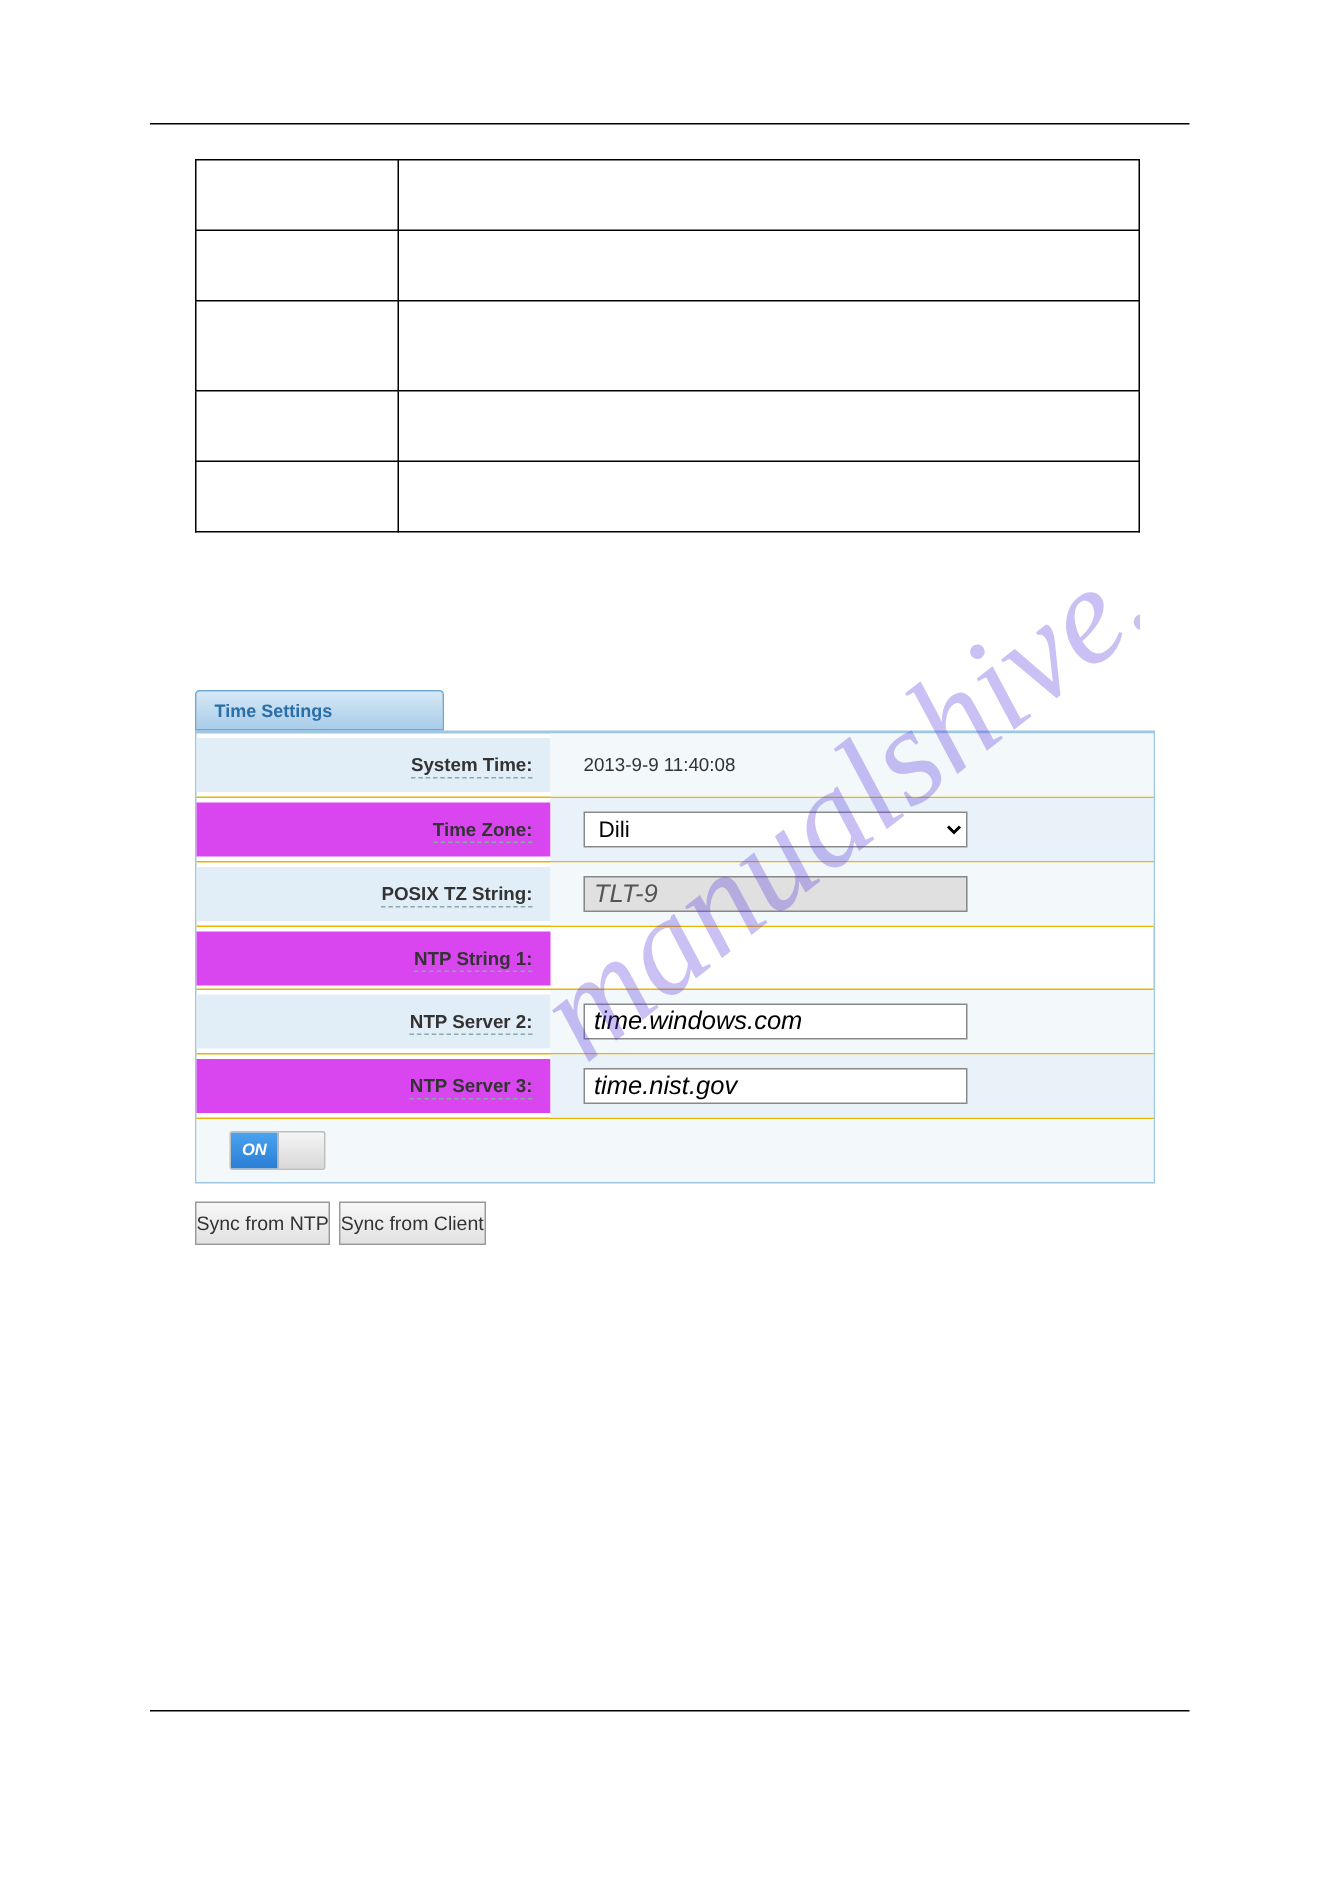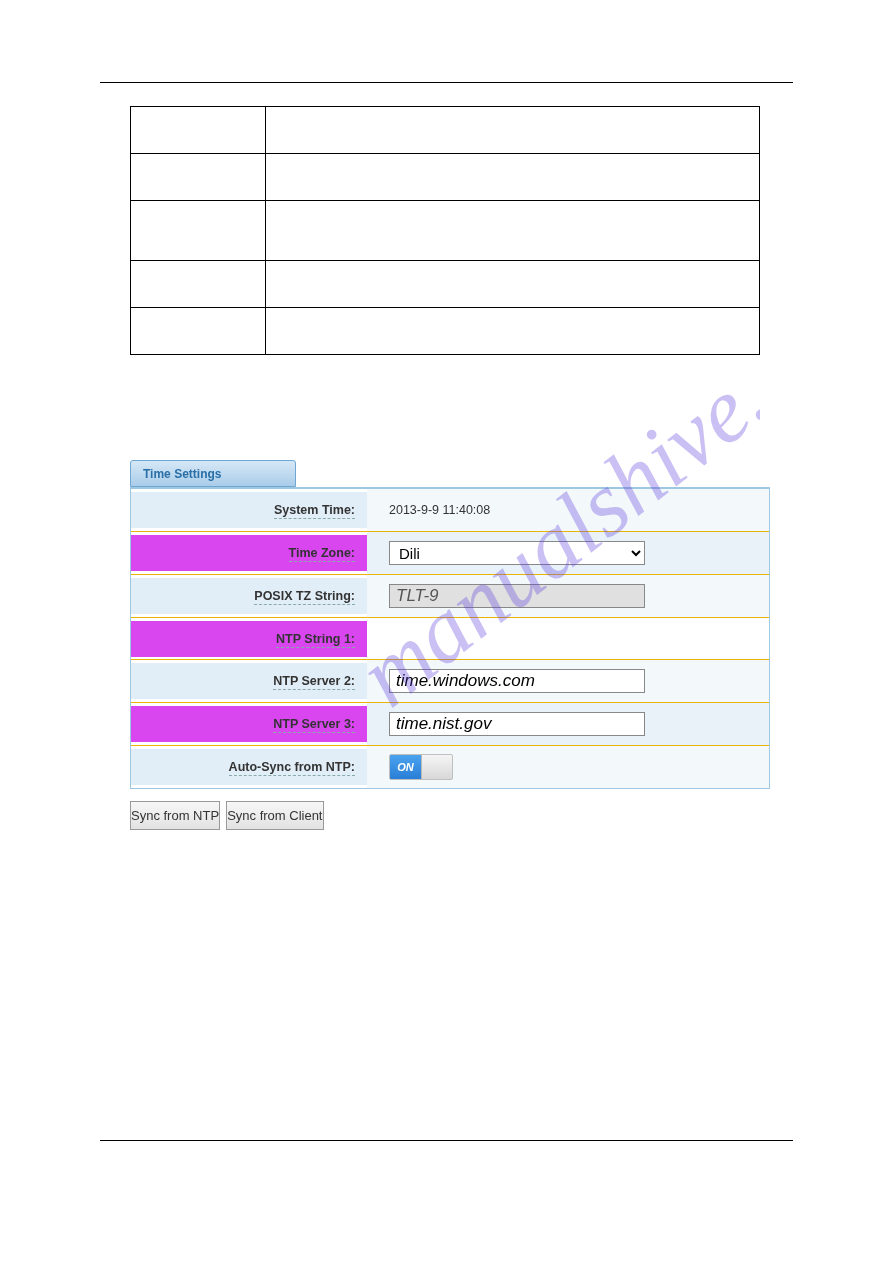--- a/index.html
+++ b/index.html
@@ -250,23 +250,20 @@
     <div class="row alt">
       <div class="label-cell">
         <span class="label-text">NTP Server 3:</span>
       </div>
       <div class="value-cell">
         <input class="input-ctl" value="time.nist.gov" style="">
       </div>
     </div>
 
     <div class="row">
-      <div class="label-cell">
-        <span class="label-text">Auto-Sync from NTP:</span>
-      </div>
       <div class="value-cell">
         <div class="toggle">
           <div class="on-part">ON</div>
           <div class="knob"></div>
         </div>
       </div>
     </div>
 
   </div>
 

